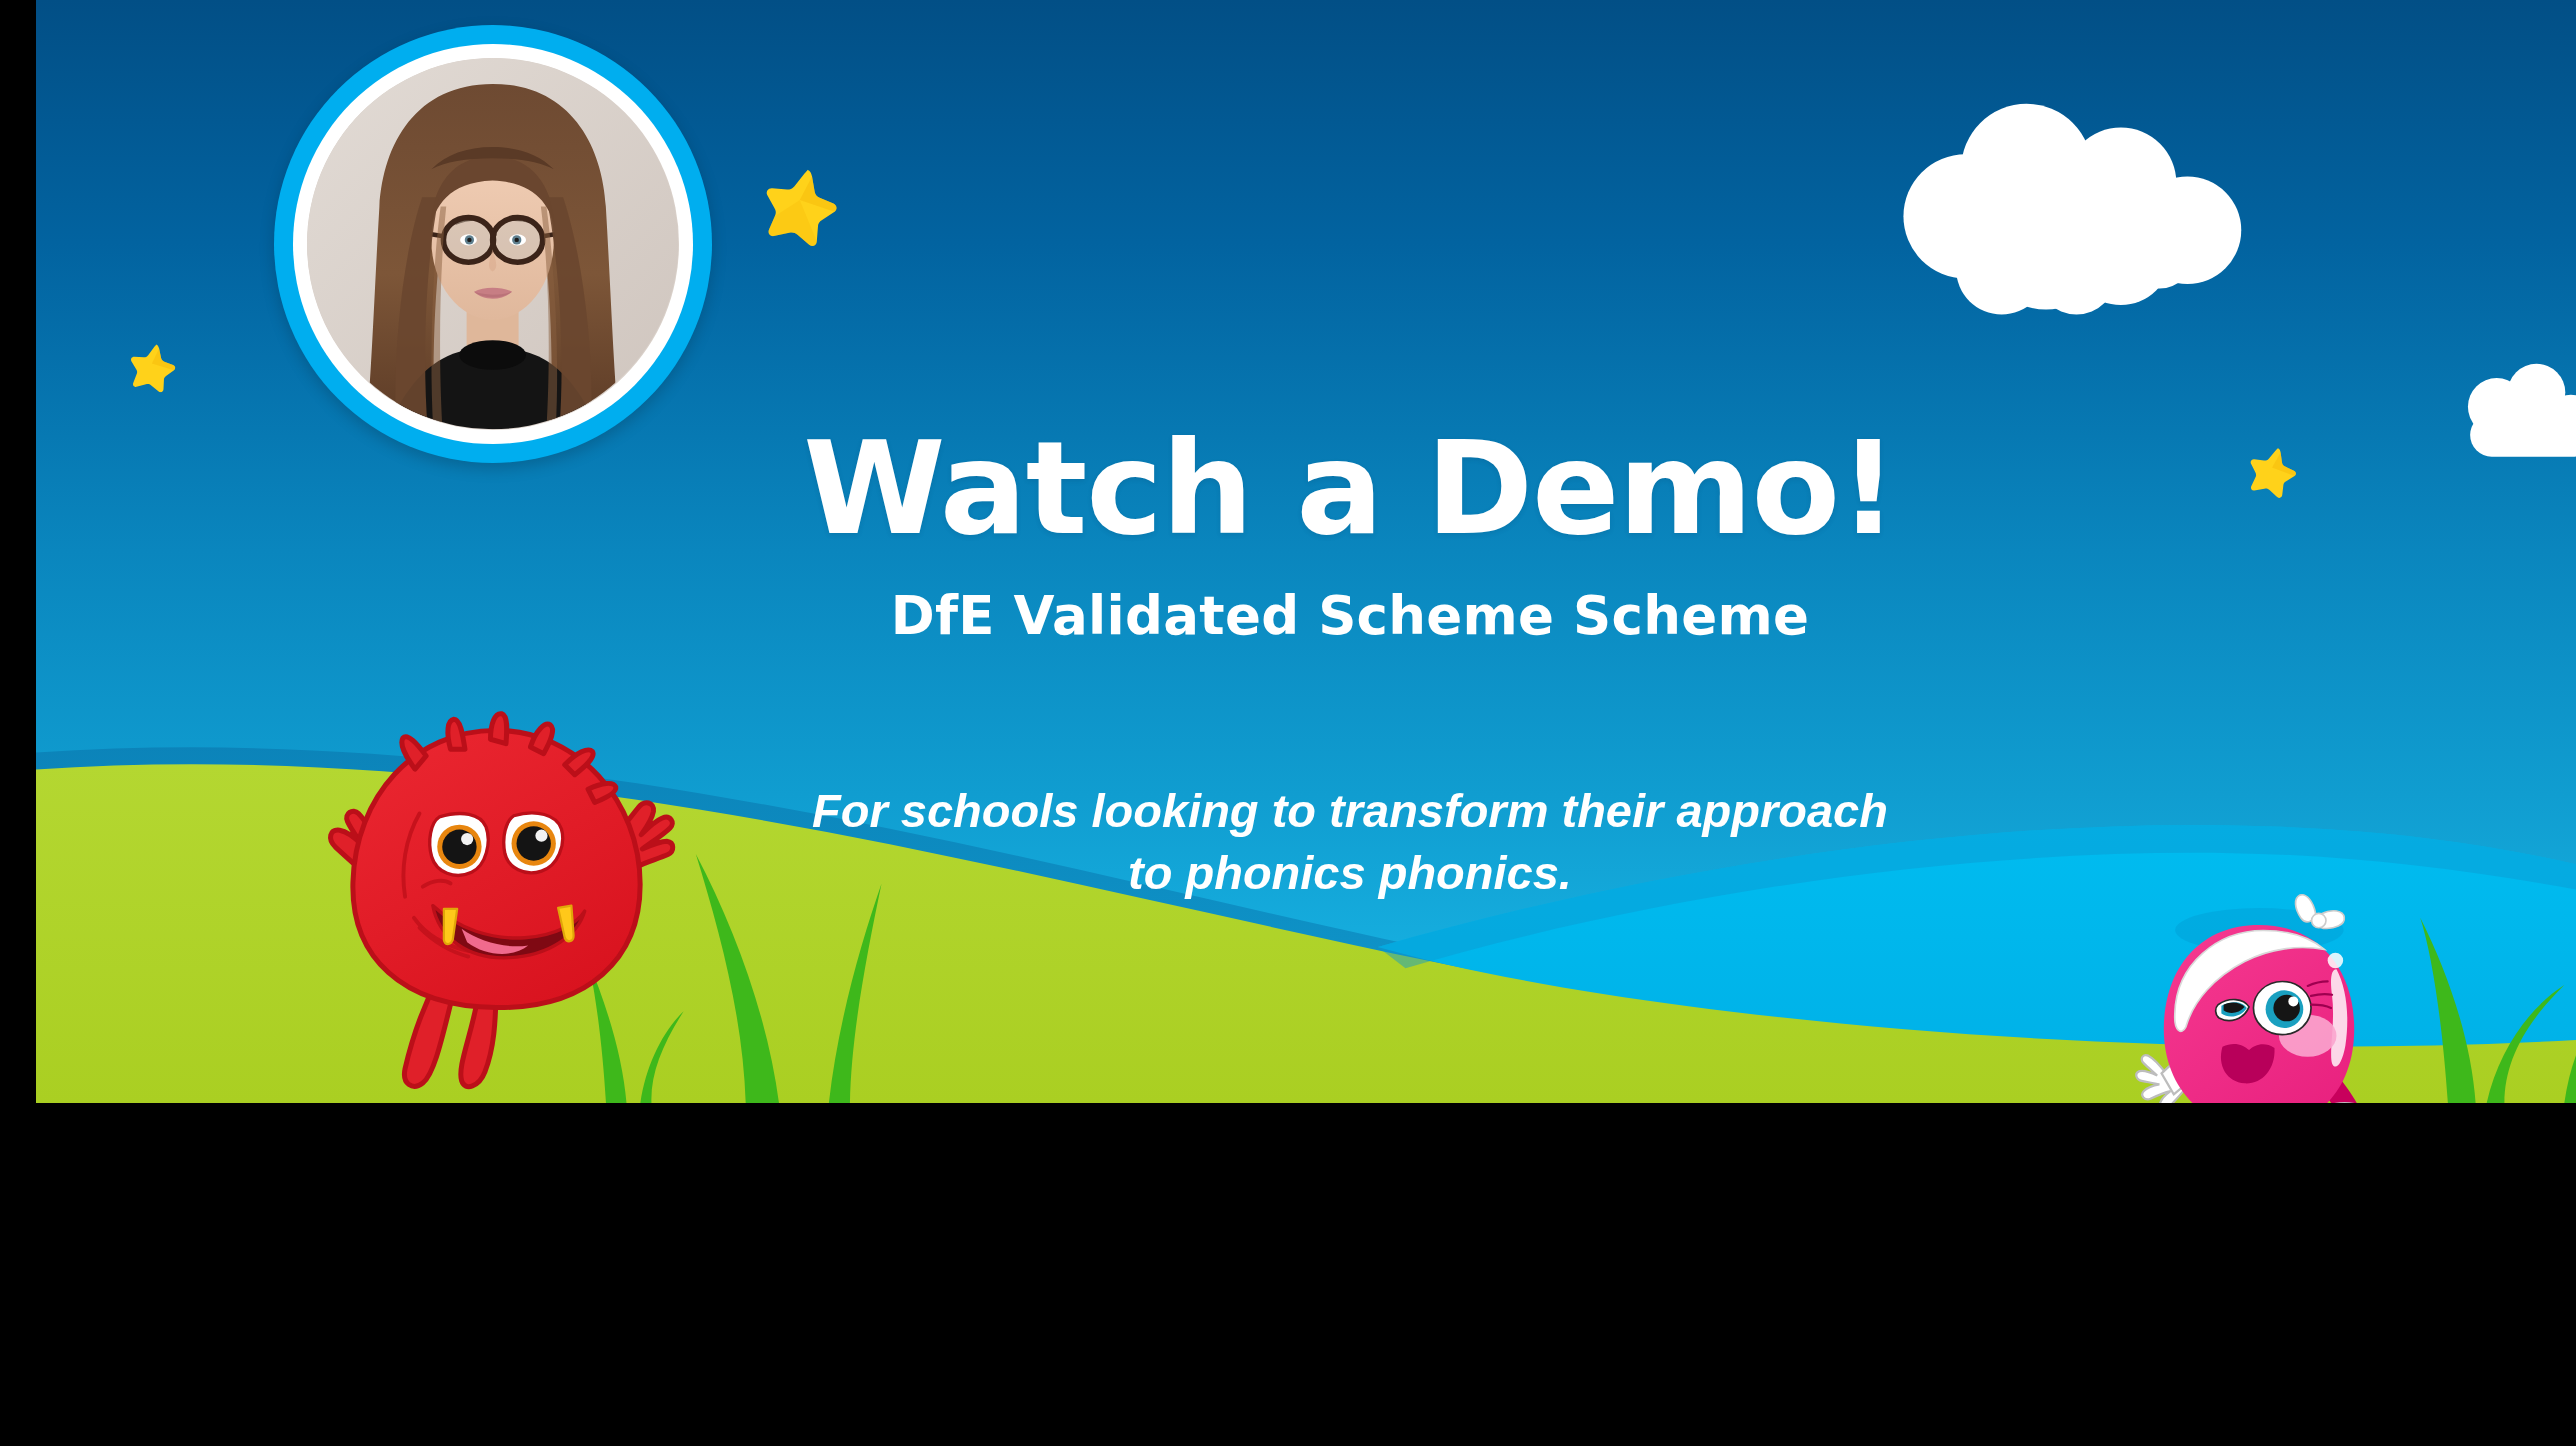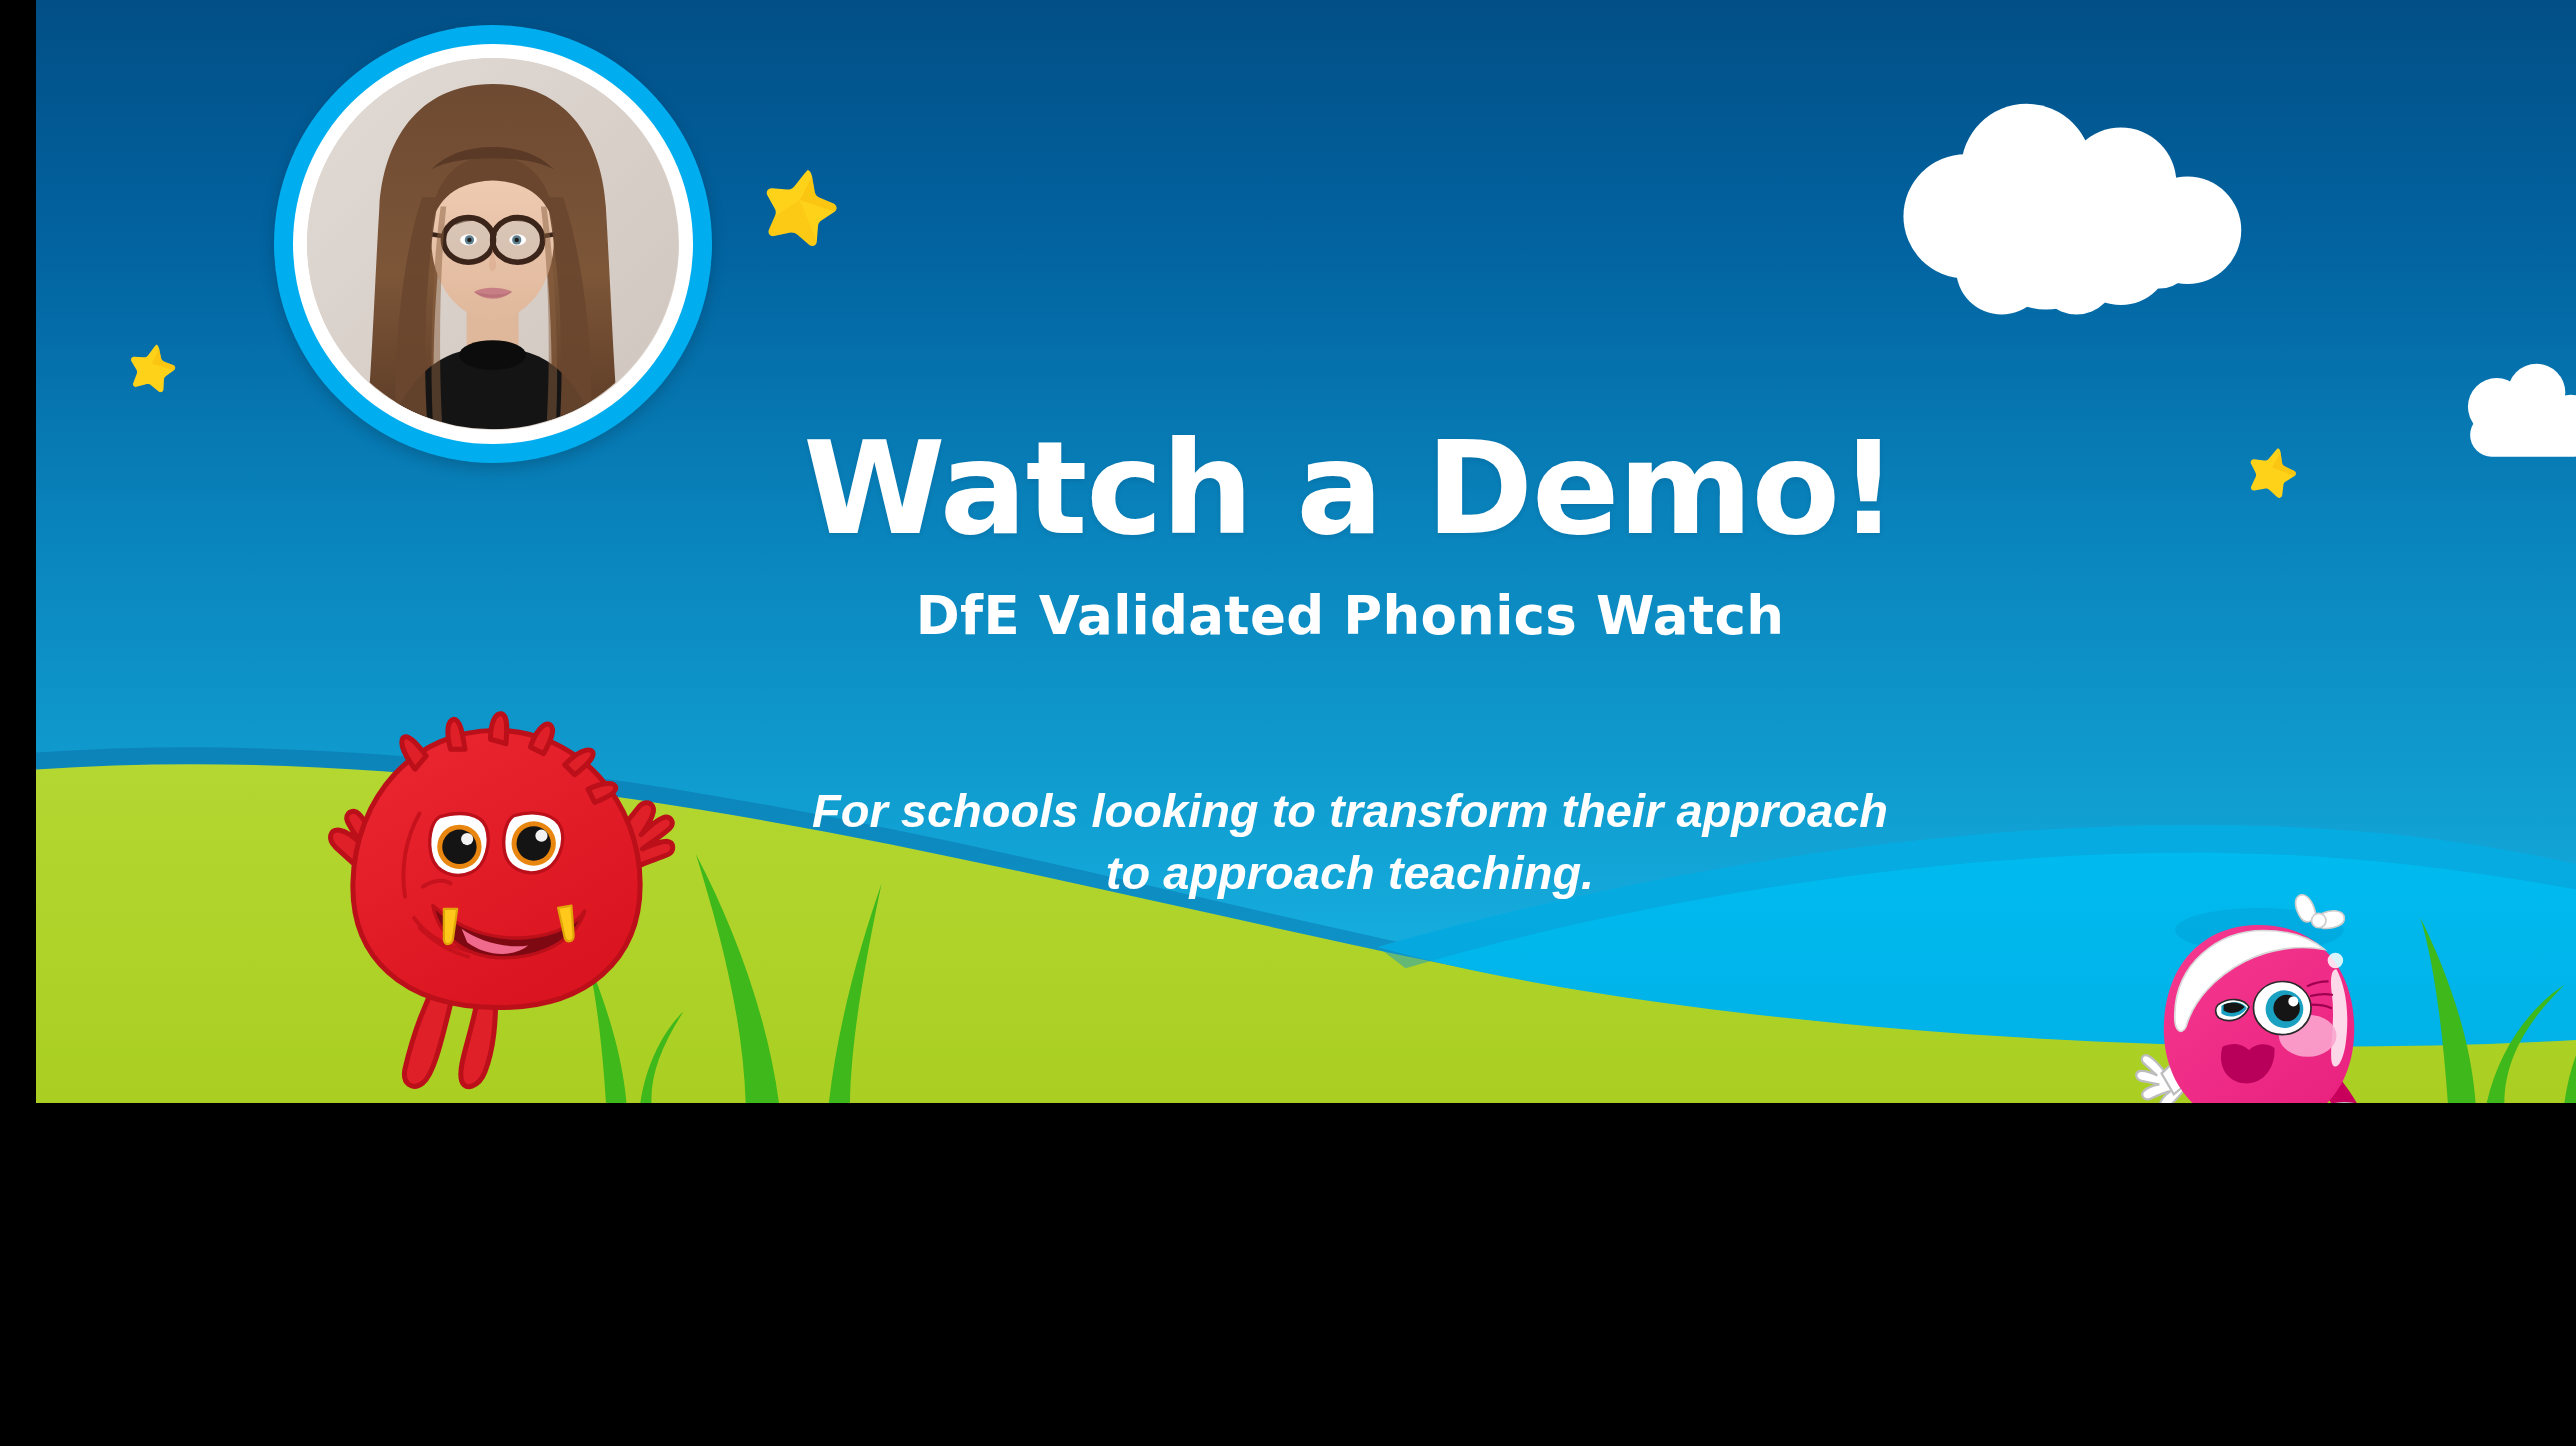--- a/index.html
+++ b/index.html
@@ -390,21 +390,21 @@
       </g>
 
       <g>
         <path d="M214 288 C 234 278, 252 284, 262 294 C 272 284, 290 278, 308 290 C 310 330, 284 356, 254 354 C 222 352, 204 322, 214 288 Z" fill="#B8005A"></path>
       </g>
     </svg>
   </div>
 
   <div id="text-block">
     <h1 id="headline">Watch a Demo!</h1>
-    <p id="subhead">DfE Validated Phonics Watch</p>
+    <p id="subhead">DfE Validated Scheme Scheme</p>
     <p id="body-copy">
       <span class="line">For schools looking to transform their approach</span>
-      <span class="line">to approach teaching.</span>
+      <span class="line">to phonics phonics.</span>
     </p>
   </div>
 
 </div>
 
 
 </body></html>

